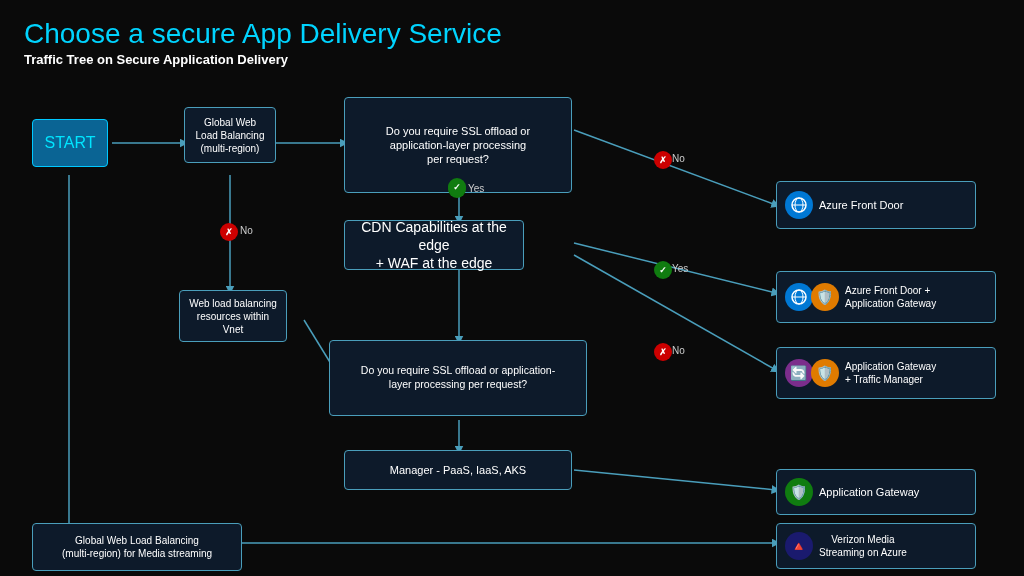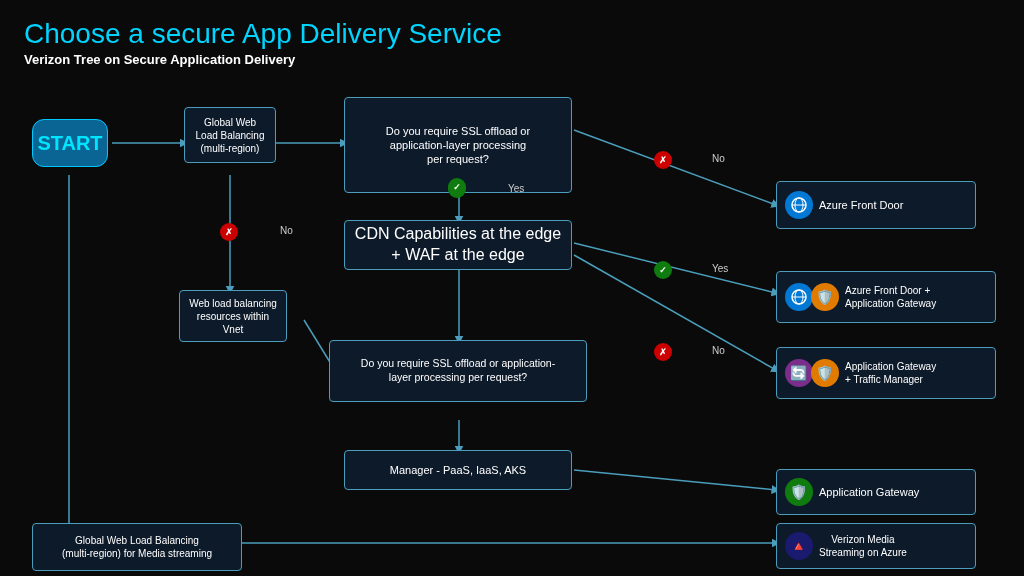--- a/index.html
+++ b/index.html
@@ -47,23 +47,23 @@
       display: flex;
       align-items: center;
       justify-content: center;
       padding: 4px 6px;
       line-height: 1.3;
     }
     .box.start {
       background: #0a6494;
       border-color: #00c8ff;
       color: #00e5ff;
-      font-size: 20px;
-      font-weight: 700;
-      border-radius: 12px;
+      font-size: 16px;
+      font-weight: 400;
+      border-radius: 4px;
     }
     .box.result {
       border-color: #4a9ebb;
       background: #0d1a2a;
       gap: 6px;
       text-align: left;
       justify-content: flex-start;
       padding-left: 8px;
     }
     .icon-circle {
@@ -100,29 +100,28 @@
       font-size: 9px;
       font-weight: 700;
       z-index: 10;
     }
     .badge-yes { background: #107c10; color: #fff; }
     .badge-no { background: #c00; color: #fff; }
     .label-text {
       position: absolute;
       font-size: 10px;
       color: #ccc;
-      margin-left: 40px;
     }
   </style>
 </head>
 <body>
 
 <div class="page">
   <div class="title">Choose a secure App Delivery Service</div>
-  <div class="subtitle">Verizon Tree on Secure Application Delivery</div>
+  <div class="subtitle">Traffic Tree on Secure Application Delivery</div>
 
   <div class="diagram">
     <svg class="connector-svg">
 
       <line x1="88" y1="68" x2="160" y2="68" stroke="#4a9ebb" stroke-width="1.5" marker-end="url(#arrow)"></line>
 
       <line x1="252" y1="68" x2="320" y2="68" stroke="#4a9ebb" stroke-width="1.5" marker-end="url(#arrow)"></line>
 
       <line x1="550" y1="55" x2="752" y2="130" stroke="#4a9ebb" stroke-width="1.5" marker-end="url(#arrow)"></line>
 
@@ -165,38 +164,38 @@
     <div class="box" style="left:320px; top:22px; width:228px; height:96px; font-size:11px;">
       <span>Do you require SSL offload or<br>application-layer processing<br>per request?</span>
     </div>
 
     <div class="badge badge-yes" style="left:424px; top:105px;">✓</div>
     <span class="label-text" style="left:444px; top:108px;">Yes</span>
 
     <div class="badge badge-no" style="left:630px; top:76px;">✗</div>
     <span class="label-text" style="left:648px; top:78px;">No</span>
 
-    <div class="box" style="left:320px; top:145px; width:228px; height:50px; font-size:16px;">
+    <div class="box" style="left:320px; top:145px; width:180px; height:50px; font-size:14px;">
       <span>CDN Capabilities at the edge<br>+ WAF at the edge</span>
     </div>
 
     <div class="badge badge-yes" style="left:630px; top:186px;">✓</div>
     <span class="label-text" style="left:648px; top:188px;">Yes</span>
 
     <div class="badge badge-no" style="left:630px; top:268px;">✗</div>
     <span class="label-text" style="left:648px; top:270px;">No</span>
 
     <div class="badge badge-no" style="left:196px; top:148px;">✗</div>
     <span class="label-text" style="left:216px; top:150px;">No</span>
 
     <div class="box" style="left:155px; top:215px; width:108px; height:52px; font-size:10px;">
       <span>Web load balancing<br>resources within Vnet</span>
     </div>
 
-    <div class="box" style="left:305px; top:265px; width:258px; height:62px; font-size:10.5px;">
+    <div class="box" style="left:305px; top:265px; width:258px; height:76px; font-size:10.5px;">
       <span>Do you require SSL offload or application-<br>layer processing  per request?</span>
     </div>
 
     <div class="box" style="left:320px; top:375px; width:228px; height:40px; font-size:11px;">
       <span>Manager - PaaS, IaaS, AKS</span>
     </div>
 
     <div class="box" style="left:8px; top:448px; width:210px; height:48px; font-size:10px;">
       <span>Global Web Load Balancing<br>(multi-region) for Media streaming</span>
     </div>

